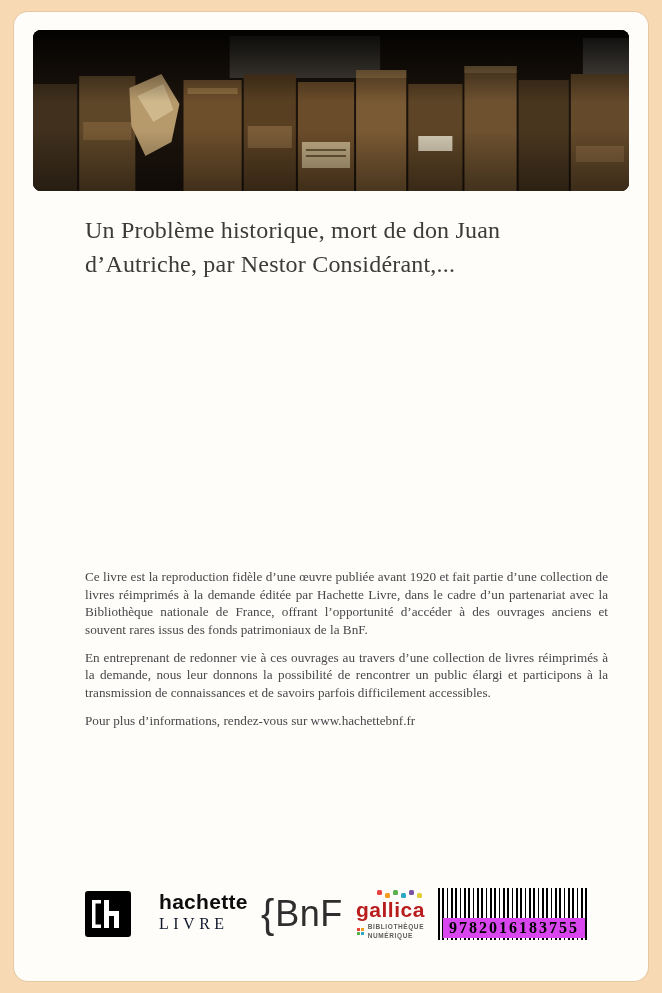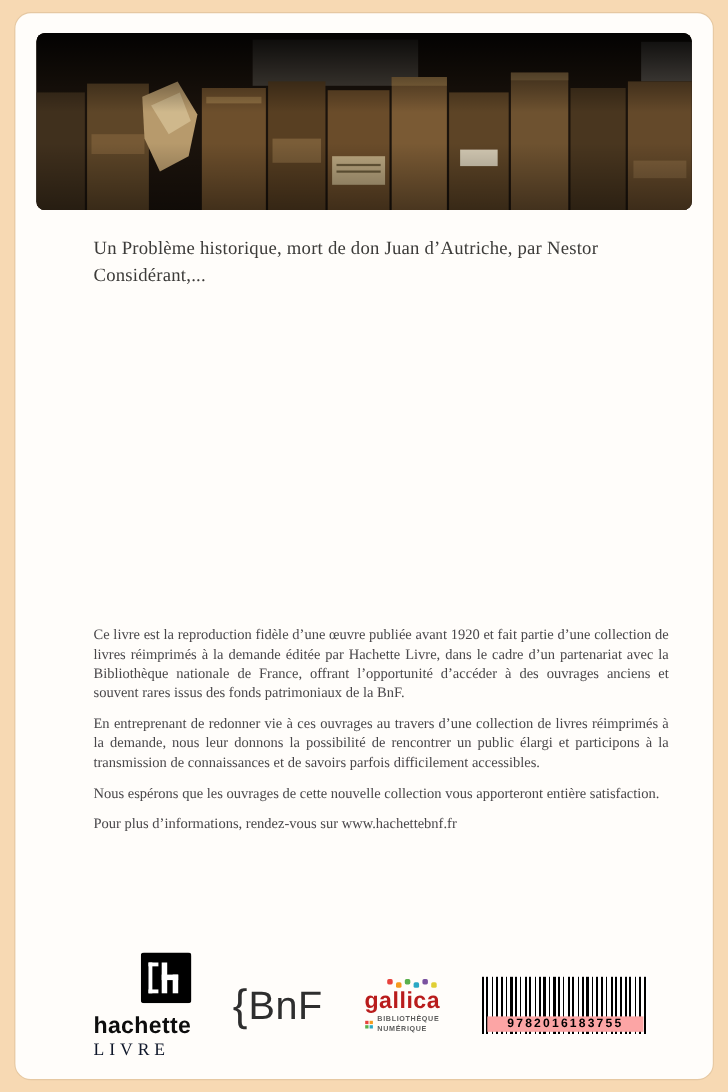--- a/index.html
+++ b/index.html
@@ -14,38 +14,38 @@
   }
 
   .photo {
     position:absolute; top:18px; left:19px; right:19px; height:161px;
     border-radius:8px; overflow:hidden; background:#1b130c;
   }
   .photo svg { display:block; width:100%; height:100%; }
 
   .title {
     position:absolute; top:202px; left:71px; right:52px;
-    font-size:17px; line-height:1.4; font-weight:400;
+    font-size:24px; line-height:1.4; font-weight:400;
     color:#3c3b39; letter-spacing:.2px;
   }
 
   .body-text {
     position:absolute; top:556px; left:71px; right:40px;
     font-size:13.2px; line-height:1.34; color:#49474a;
   }
   .body-text p { margin:0 0 10px 0; text-align:justify; }
   .body-text p:last-child { text-align:left; margin-bottom:12px; }
 
   .logos {
     position:absolute; left:71px; right:58px; bottom:38px; height:58px;
     display:flex; align-items:center; justify-content:space-between;
   }
 
   
-  .hachette { display:flex; align-items:flex-end; gap:10px;flex-direction:column; }
+  .hachette { display:flex; align-items:flex-start; gap:28px; }
   .hachette-icon { width:46px; height:46px; flex:0 0 auto; }
   .hachette-text { display:flex; flex-direction:column; line-height:1; }
   .hachette-name { font-family:"Liberation Sans", sans-serif; font-weight:bold; font-size:21px; color:#0d0d0d; letter-spacing:.3px; }
   .hachette-sub { font-family:Liberation Serif, serif; font-size:16px; color:#0f172a; letter-spacing:4.5px; margin-top:4px; }
 
   
   .bnf { display:flex; align-items:center; font-family:"Liberation Sans", sans-serif; color:#333; }
   .bnf-brace { font-size:40px; font-weight:300; line-height:1; margin-right:1px; color:#2e2e2e; }
   .bnf-name { font-size:36px; font-weight:normal; letter-spacing:.5px; color:#2e2e2e; }
 
@@ -62,23 +62,23 @@
 
   
   .barcode { position:relative; width:152px; height:52px; background:#fff; }
   .barcode-bars {
     position:absolute; inset:0;
     background:
       repeating-linear-gradient(90deg,#000 0 2px, transparent 2px 4px, #000 4px 6px, transparent 6px 9px, #000 9px 10px, transparent 10px 13px),
       #fff;
   }
   .barcode-num {
-    position:absolute; left:5px; right:5px; bottom:2px; background:#fca5a5;
-    font-family:Liberation Sans, sans-serif; font-weight:bold;
-    font-size:11px; letter-spacing:2px; text-align:center; color:#000;
+    position:absolute; left:5px; right:5px; bottom:2px; background:#d946ef;
+    font-family:Liberation Serif, serif; font-weight:bold;
+    font-size:16px; letter-spacing:2px; text-align:center; color:#000;
     padding:1px 0;
   }
 </style>
 </head>
 <body style="background: rgb(247, 217, 179);">
 
 <div class="page">
   <div class="card">
 
     <div class="photo">
@@ -121,21 +121,20 @@
         <rect width="594" height="72" fill="url(#shade)"></rect>
         <rect y="100" width="594" height="61" fill="url(#bshade)"></rect>
       </svg>
     </div>
 
     <h1 class="title">Un Problème historique, mort de don Juan d’Autriche, par Nestor Considérant,...</h1>
 
     <div class="body-text">
       <p>Ce livre est la reproduction fidèle d’une œuvre publiée avant 1920 et fait partie d’une collection de livres réimprimés à la demande éditée par Hachette Livre, dans le cadre d’un partenariat avec la Bibliothèque nationale de France, offrant l’opportunité d’accéder à des ouvrages anciens et souvent rares issus des fonds patrimoniaux de la BnF.</p>
       <p>En entreprenant de redonner vie à ces ouvrages au travers d’une collection de livres réimprimés à la demande, nous leur donnons la possibilité de rencontrer un public élargi et participons à la transmission de connaissances et de savoirs parfois difficilement accessibles.</p>
-      <p>Nous espérons que les ouvrages de cette nouvelle collection vous apporteront entière satisfaction.</p>
       <p>Pour plus d’informations, rendez-vous sur www.hachettebnf.fr</p>
     </div>
 
     <div class="logos">
 
       <div class="hachette">
         <svg class="hachette-icon" viewBox="0 0 46 46">
           <rect width="46" height="46" rx="3" fill="#000"></rect>
           <rect x="7" y="9" width="3.5" height="28" fill="#fff"></rect>
           <rect x="7" y="9" width="9" height="3.5" fill="#fff"></rect>

